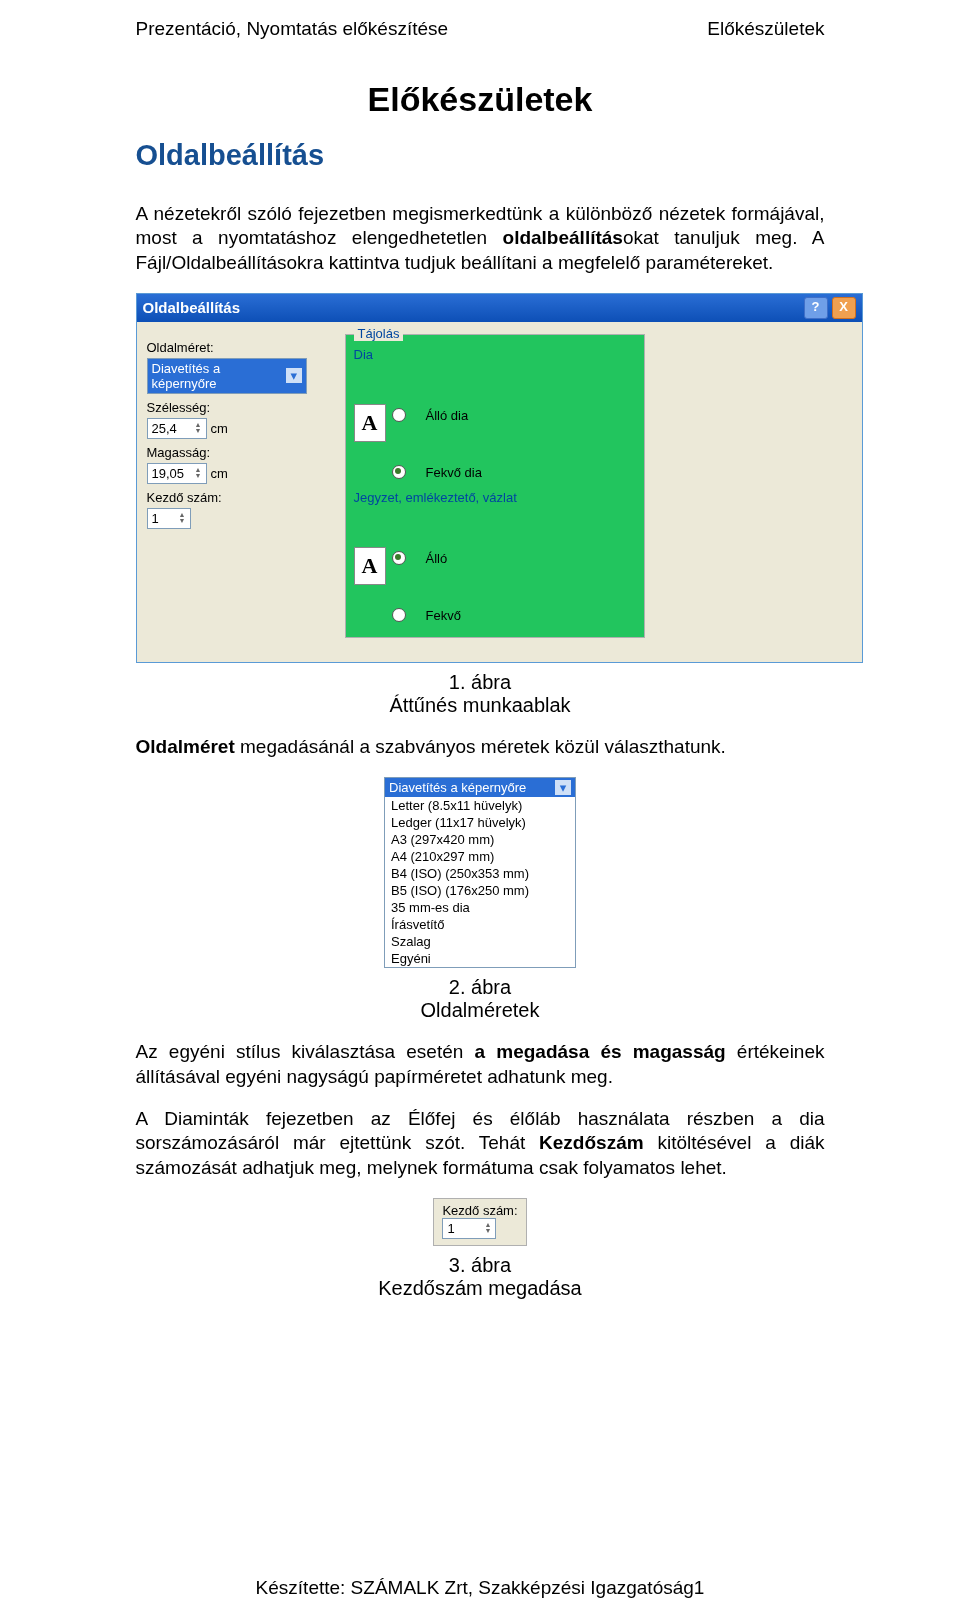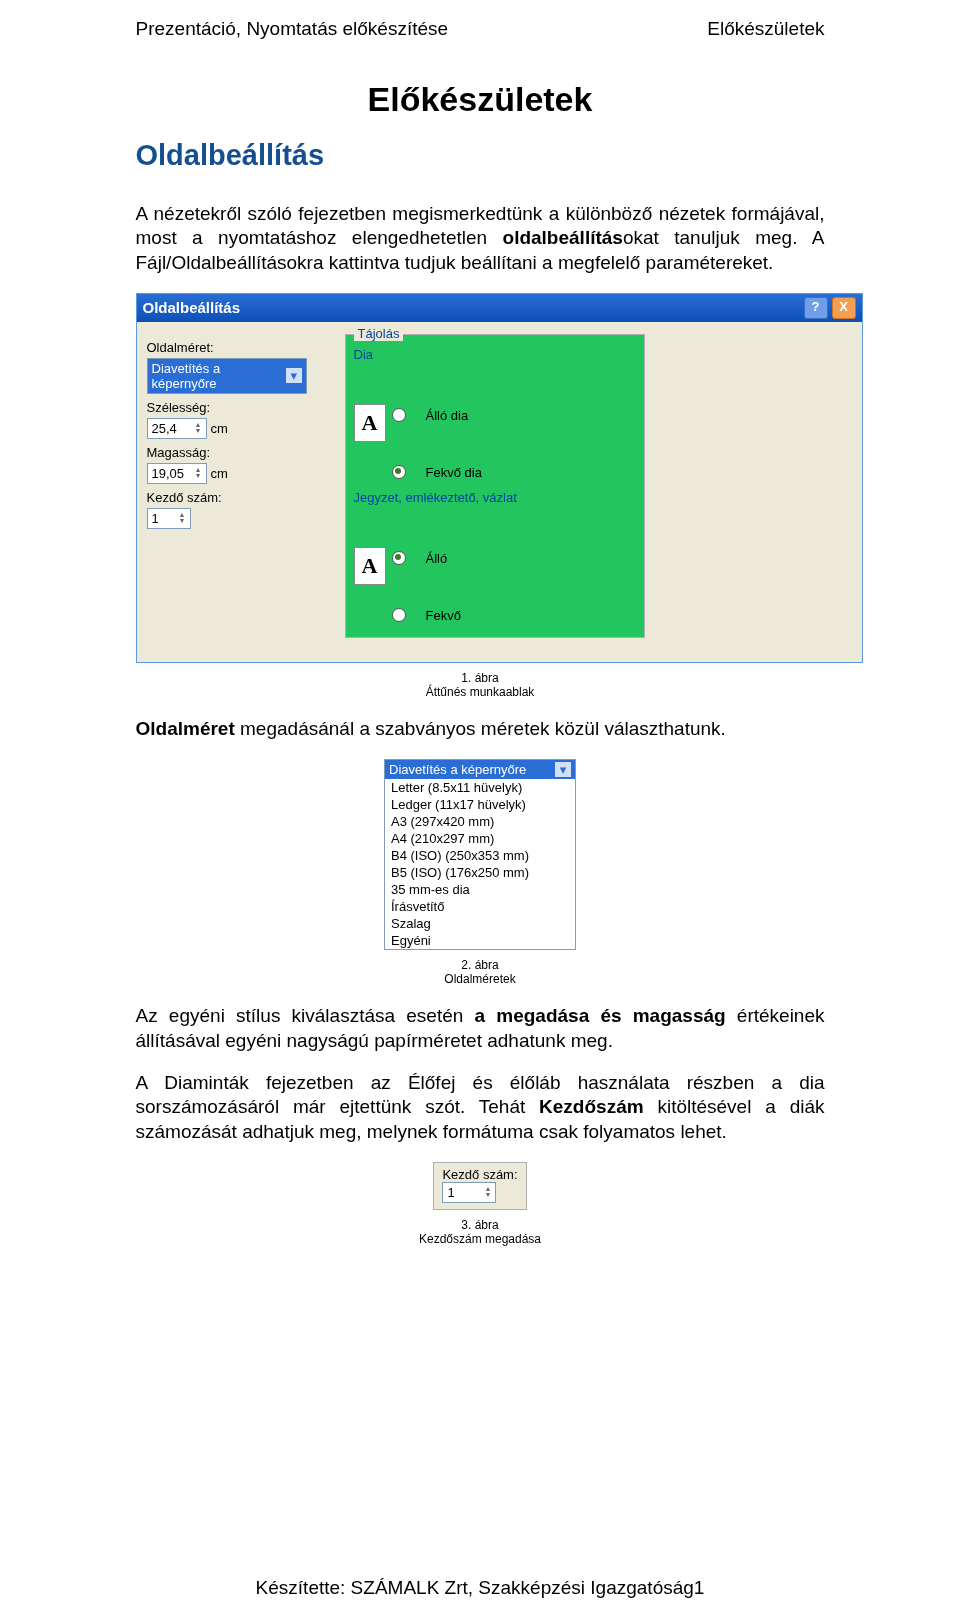--- a/index.html
+++ b/index.html
@@ -35,21 +35,21 @@
     margin: 20px 0 30px 0;
   }
   .para {
     text-align: justify;
     line-height: 1.28;
     margin: 18px 0;
   }
   .bold { font-weight: bold; }
   .caption {
     text-align: center;
-    font-size: 12px;
+    font-size: 20px;
     margin: 8px 0 18px 0;
   }
   .fig-center {
     display: flex;
     justify-content: center;
     margin-top: 10px;
   }
   .footer-line {
     position: absolute;
     bottom: 18px;

